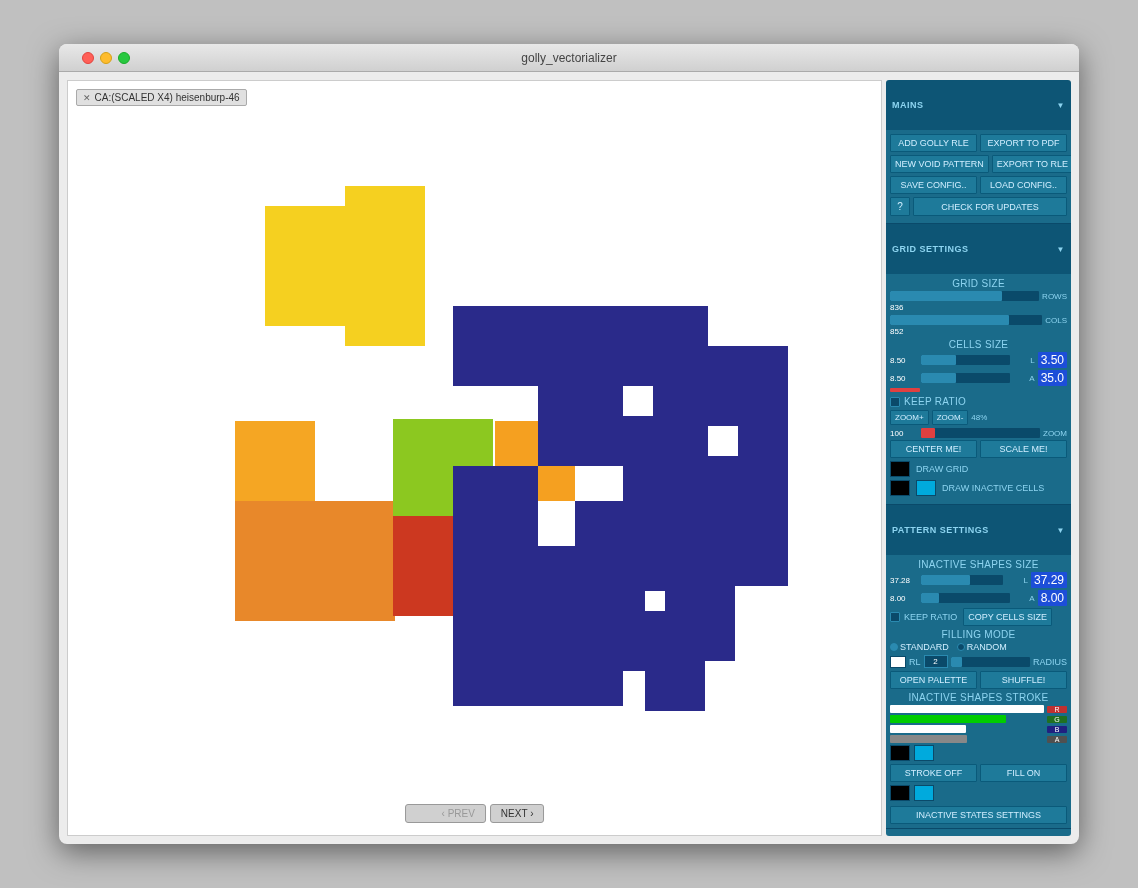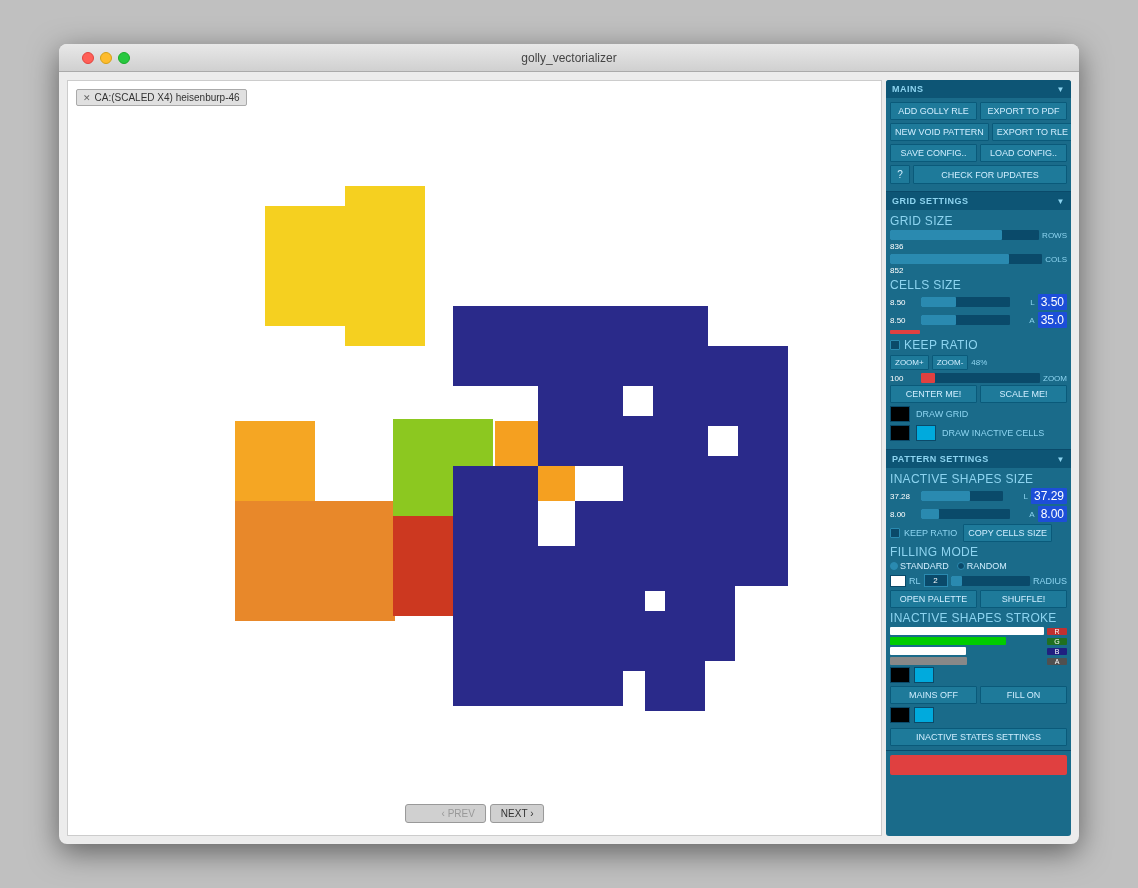--- a/index.html
+++ b/index.html
@@ -115,21 +115,21 @@
     }
     .right-panel::-webkit-scrollbar { width: 6px; }
     .right-panel::-webkit-scrollbar-track { background: #1a6b8a; }
     .right-panel::-webkit-scrollbar-thumb { background: #0a4a6a; }
     .panel-section { border-bottom: 1px solid #0a4a6a; }
     .section-header {
       background: #0d5575;
       color: #8dd4f0;
       font-size: 9px;
       font-weight: bold;
-      padding: 4px 6px;
+      padding: 20px 6px;
       letter-spacing: 0.5px;
       display: flex;
       justify-content: space-between;
       align-items: flex-end;
       text-transform: uppercase;
     }
     .section-header .arrow { color: #8dd4f0; font-size: 8px; }
     .section-body { padding: 4px; }
     .panel-btn {
       background: #1e7a9a;
@@ -151,24 +151,25 @@
       font-size: 10px;
       padding: 3px 5px;
       cursor: pointer;
       border-radius: 1px;
       min-width: 20px;
     }
     .check-update-row { display: flex; gap: 3px; margin-bottom: 3px; }
     .check-update-btn { flex: 1; }
     .label-text {
       color: #8dd4f0;
-      font-size: 12px;
+      font-size: 10px;
       margin-bottom: 2px;
       text-transform: uppercase;
       letter-spacing: 0.3px;
+      text-align: center;
     }
     .slider-row {
       display: flex;
       align-items: center;
       gap: 3px;
       margin-bottom: 2px;
     }
     .slider-track {
       flex: 1;
       height: 10px;
@@ -587,21 +588,21 @@
           </div>
 
           
           <div class="swatch-row">
             <div class="color-swatch" style="background:#000;"></div>
             <div class="color-swatch" style="background:#00aadd;"></div>
           </div>
 
           
           <div class="btn-row">
-            <button class="panel-btn">MAINS OFF</button>
+            <button class="panel-btn">STROKE OFF</button>
             <button class="panel-btn">FILL ON</button>
           </div>
 
           
           <div class="swatch-row">
             <div class="color-swatch" style="background:#000;"></div>
             <div class="color-swatch" style="background:#00aadd;"></div>
           </div>
 
           

